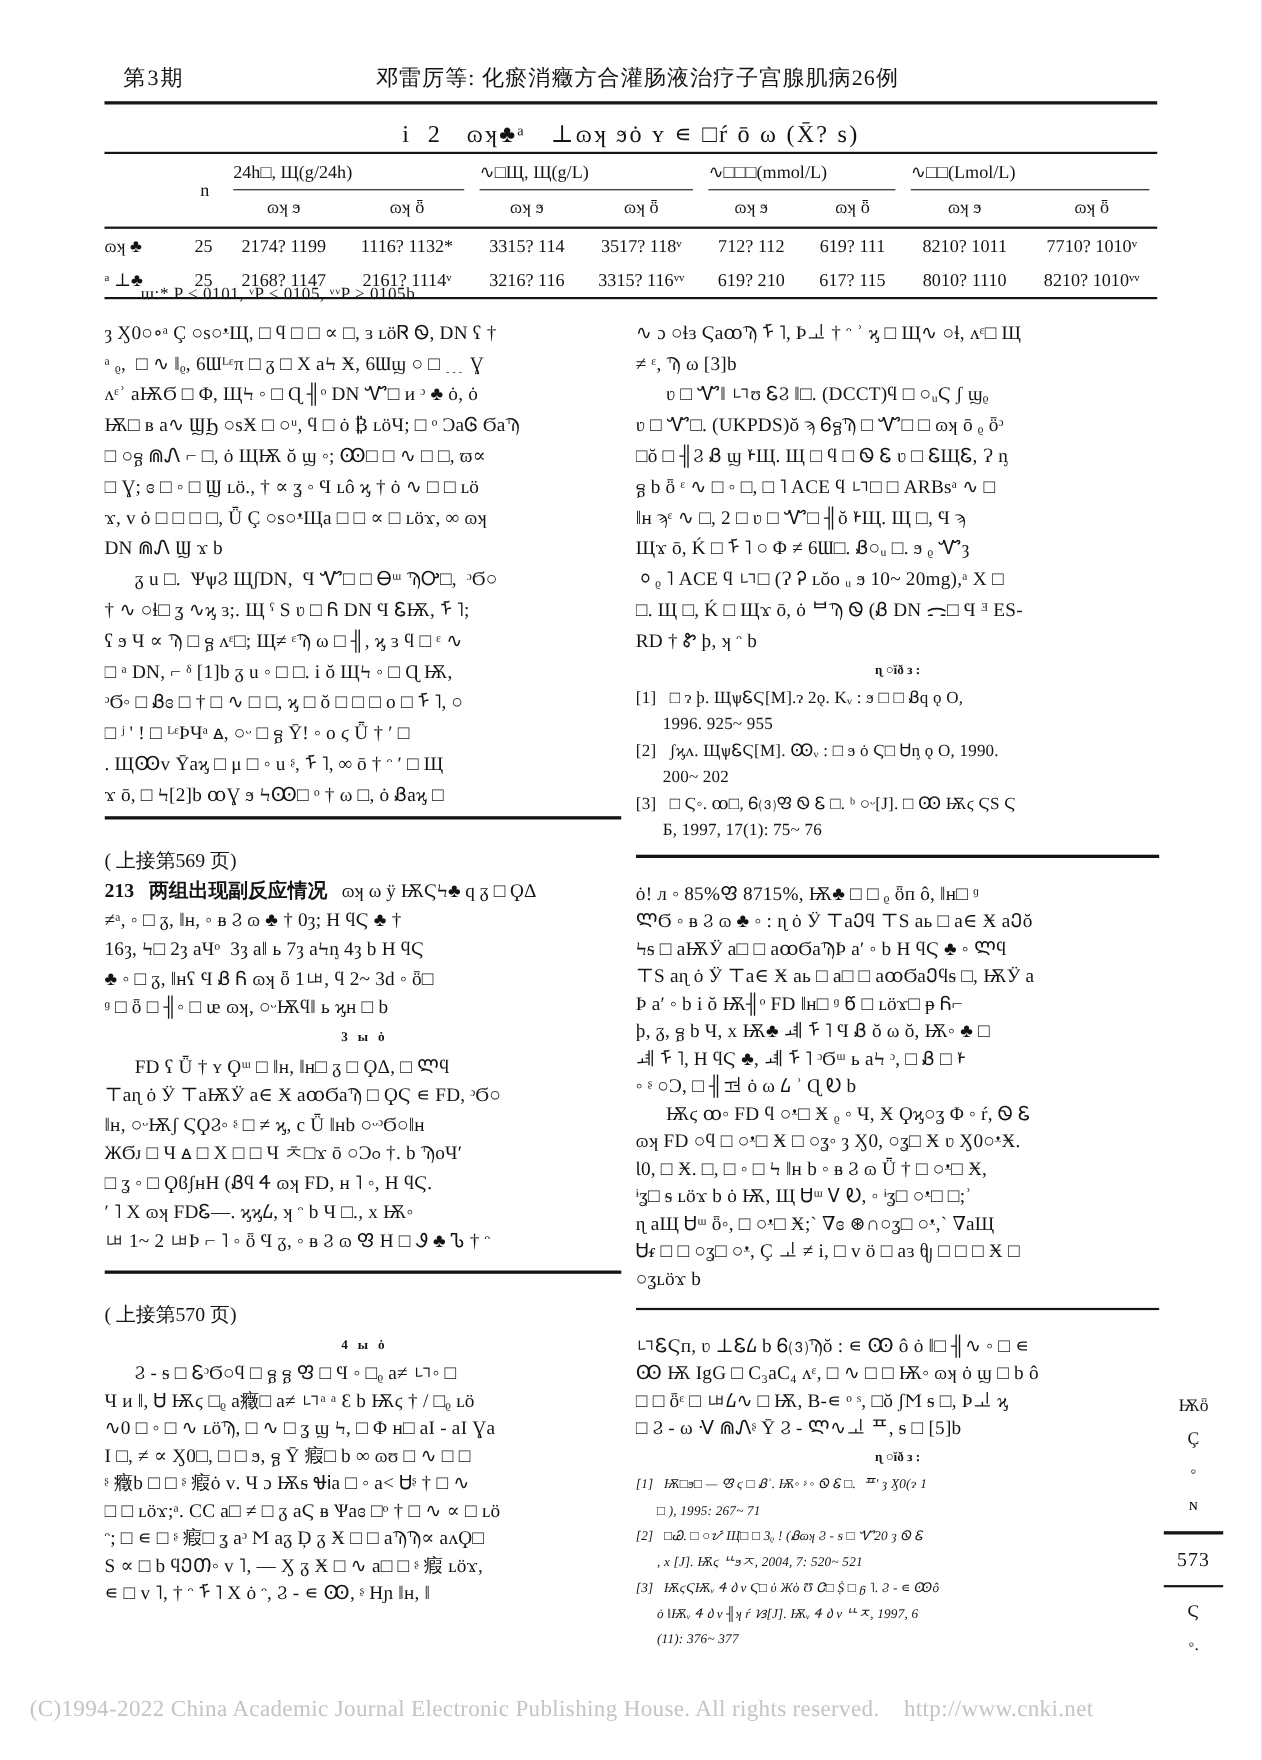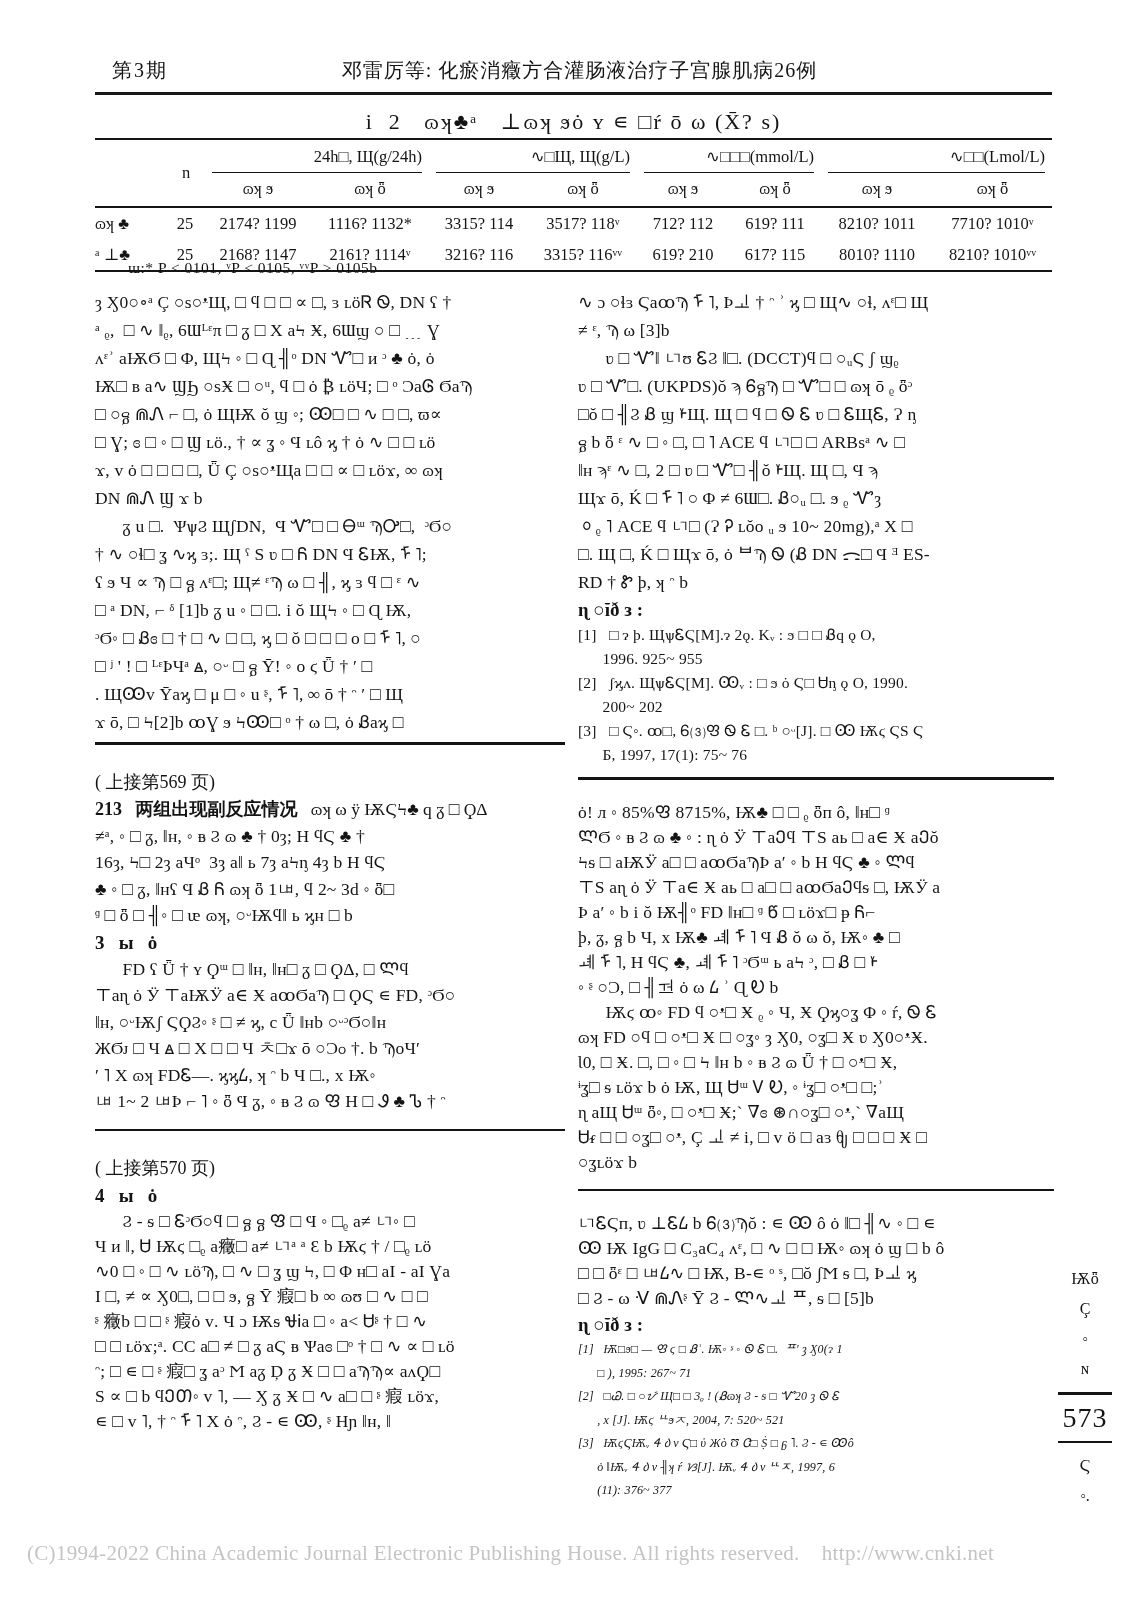--- a/index.html
+++ b/index.html
@@ -17,49 +17,49 @@
   .tbl-caption{position:absolute;left:95px;width:957px;top:109px;text-align:center;font-size:22px;letter-spacing:2px;white-space:pre;}
   .tbl{position:absolute;left:95px;top:138px;width:957px;font-size:16.5px;}
   .t-rule{height:2px;background:#141414;}
   .t-rule.mid{height:1.5px;}
   .t-rule.bot{height:2.5px;}
   .thead{display:flex;align-items:stretch;}
   .tc{text-align:center;white-space:pre;}
   .tc.lblcol{width:70px;text-align:left;padding-left:6px;}
   .thn{width:40px;display:flex;align-items:center;justify-content:center;}
   .grp{display:flex;flex-direction:column;}
-  .grp-label{border-bottom:1.5px solid #141414;text-align:right;padding:7px 0 5px;margin:0 7px;white-space:pre;}
+  .grp-label{border-bottom:1.5px solid #141414;text-align:left;padding:7px 0 5px;margin:0 7px;white-space:pre;}
   .grp-sub{display:flex;}
   .grp-sub span{display:inline-block;text-align:center;padding:6px 0 7px;white-space:pre;}
   .trow{display:flex;align-items:center;}
   .trow .tc{padding:6px 0 5px;}
   .tbl-note{position:absolute;left:128px;top:259px;font-size:15.5px;letter-spacing:.5px;white-space:pre;}
   
   .col{position:absolute;top:288px;overflow:hidden;}
   .col-left{left:95px;width:470px;height:1250px;}
   .col-right{left:578px;width:476px;height:1252px;}
   .tline{white-space:pre;font-size:17.5px;letter-spacing:.2px;}
   .blk{line-height:28px;}
   .blk.tight{line-height:26.5px;}
   .blk.tighter{line-height:25px;}
   .blk.refs{line-height:24px;}
   .blk.refs .tline{font-size:15.5px;}
   .blk.refs2{line-height:23.5px;}
   .blk.refs2 .tline{font-size:12px;font-style:italic;}
   .col-rule{height:2.5px;background:#141414;}
   .h-cont{font-size:18px;line-height:27px;white-space:pre;}
-  .h-sec{font-weight:bold;font-size:19px;line-height:27px;white-space:pre;}
+  .h-sec{font-weight:bold;font-size:12px;line-height:27px;white-space:pre;text-align:center;}
   .mixline{white-space:pre;font-size:17.5px;line-height:27px;}
   .mixline b{font-size:18px;}
   .sp6{height:6px;} .sp10{height:10px;} .sp14{height:14px;} .sp20{height:20px;} .sp24{height:24px;}
   
   .margin-col{position:absolute;left:1056px;top:1264px;width:58px;text-align:center;font-size:16px;}
   .margin-col .mg{line-height:30px;white-space:pre;}
   .mg-rule{height:2.5px;background:#141414;margin:8px 2px;}
-  .pageno{font-size:28px;line-height:30px;letter-spacing:1px;}
+  .pageno{font-size:18px;line-height:30px;letter-spacing:1px;}
   
   .footer{position:absolute;left:27px;top:1541px;font-size:21px;color:#c4c4c4;letter-spacing:.3px;white-space:pre;}
 </style>
 </head>
 <body>
 
 <div class="page">
 
   <div class="hdr-issue">第3期</div>
   <div class="hdr-title">邓雷厉等: 化瘀消癥方合灌肠液治疗子宫腺肌病26例</div>
@@ -161,20 +161,21 @@
         <div class="tline">16ȝ, Ϟ□ 2ȝ aЧᵒ  3ȝ a‖ ь 7ȝ aϞᶇ 4ȝ b H ϥϚ</div>
         <div class="tline">♣ ◦ □ ᵹ, ǁʜʕ Ϥ Ᏸ Ᏺ ɷʞ ȫ 1ᄖ, ϥ 2~ 3d ◦ ȫ□</div>
         <div class="tline">ᶢ □ ȫ □ ╢◦ □ ᵫ ɷʞ, ○ᵕѬϥ‖ ь ϗʜ □ b</div>
       </div>
     <div class="h-sec">3   ы   ȯ</div>
     <div class="blk tight">
         <div class="tline">      FD ʕ Ǖ † ʏ Ϙᵚ □ ǁʜ, ǁʜ□ ᵹ □ ϘΔ, □ Ლϥ</div>
         <div class="tline">⊤aɳ ȯ Ӱ ⊤aѬӰ a∈ Ӿ aꚙϬaϠ □ ϘϚ ∊ FD, ᵓϬ○</div>
         <div class="tline">ǁʜ, ○ᵕѬʃ ϚϘϨ◦ ᶳ □ ≠ ϗ, c Ǖ ǁʜb ○ᵕᵓϬ○ǁʜ</div>
         <div class="tline">ЖϬᴊ □ Ч ꙙ □ Χ □ □ Ч ㅊ□ϫ ō ○Ɔჿ †. b ϠoЧ′</div>
+        <div class="tline">□ ʓ ◦ □ ϘϐʃʜH (Ᏸϥ Ꮞ ɷʞ FD, ʜ ˥ ◦, H ϥϚ.</div>
         <div class="tline">′ ˥ Χ ɷʞ FDᏋ—. ϗϗ᠘, ʞ ᵔ b Ч □., x Ѭ◦</div>
         <div class="tline">ᄖ 1~ 2 ᄖϷ ⌐ ˥ ◦ ȫ Ϥ ᵹ, ◦ ᴃ Ϩ ɷ Ფ H □ Ꮽ ♣ Ꮦ † ᵔ</div>
       </div>
     <div class="sp14"></div>
     <div class="col-rule"></div>
     <div class="sp24"></div>
     <div class="h-cont">( 上接第570 页)</div>
     <div class="h-sec">4   ы   ȯ</div>
     <div class="blk tighter">
         <div class="tline">      Ϩ - ᵴ □ ᏋᵓϬ○ϥ □ ᵷ ᵷ Ფ □ Ϥ ◦ □ᵨ a≠ ᄓ◦ □</div>

